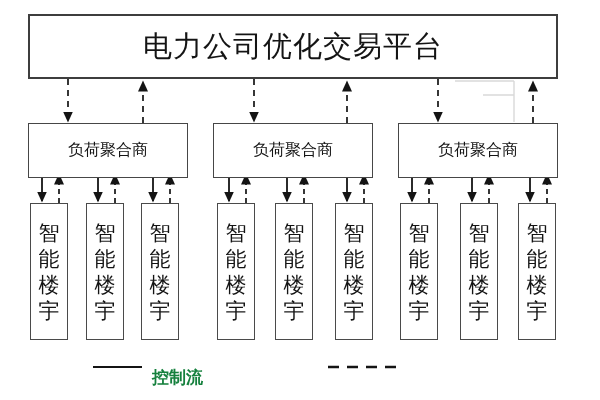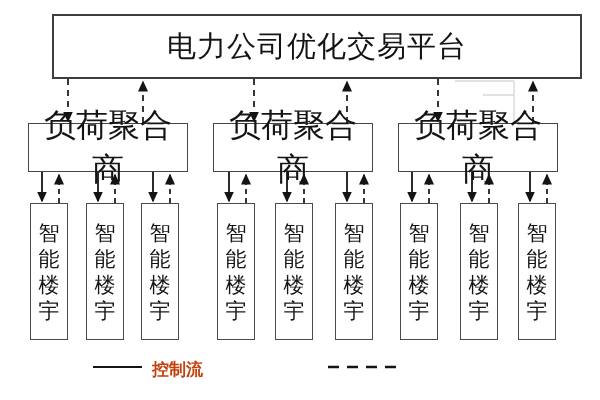--- a/index.html
+++ b/index.html
@@ -2,30 +2,30 @@
 <html lang="zh"><head>
 <meta charset="utf-8">
 <style>
   html,body{margin:0;padding:0;background:#fff;}
   .canvas{position:relative;width:600px;height:400px;background:#fff;overflow:hidden;
           font-family:"Liberation Serif","DejaVu Serif",serif;color:#141414;}
   .arrows{position:absolute;left:0;top:0;width:600px;height:400px;}
   .box{position:absolute;background:#fff;display:flex;align-items:center;justify-content:center;
        box-sizing:border-box;text-align:center;}
   .platform{left:28px;top:14px;width:530px;height:65px;border:2px solid #3e3e3e;
-            font-size:29px;letter-spacing:1px;margin-left:24px;}
-  .aggregator{top:123px;width:160px;height:49px;border:1.6px solid #464646;font-size:32px;}
+            font-size:29px;letter-spacing:1px;}
+  .aggregator{top:123px;width:160px;height:55px;border:1.6px solid #464646;font-size:16px;}
   .agg-1{left:28px;} .agg-2{left:213px;} .agg-3{left:398px;}
   .building{top:203px;width:38px;height:137px;border:1.5px solid #4a4a4a;
             flex-direction:column;font-size:21px;line-height:26px;}
   .b1{left:30px;} .b2{left:86px;} .b3{left:141px;}
   .b4{left:217px;} .b5{left:275px;} .b6{left:335px;}
   .b7{left:400px;} .b8{left:460px;} .b9{left:518px;}
-  .legend-label{position:absolute;top:358px;font-family:"Liberation Sans","DejaVu Sans",sans-serif;
-                font-weight:bold;font-size:17px;color:#c2410c;}
+  .legend-label{position:absolute;top:366px;font-family:"Liberation Sans","DejaVu Sans",sans-serif;
+                font-weight:bold;font-size:17px;color:#15803d;}
   .legend-control{left:152px;} .legend-info{left:412px;}
   .vchar{display:block;}
 </style>
 </head>
 <body>
 
 <div class="canvas">
 
   <svg class="arrows" viewBox="0 0 600 400" xmlns="http://www.w3.org/2000/svg">
     <defs>

